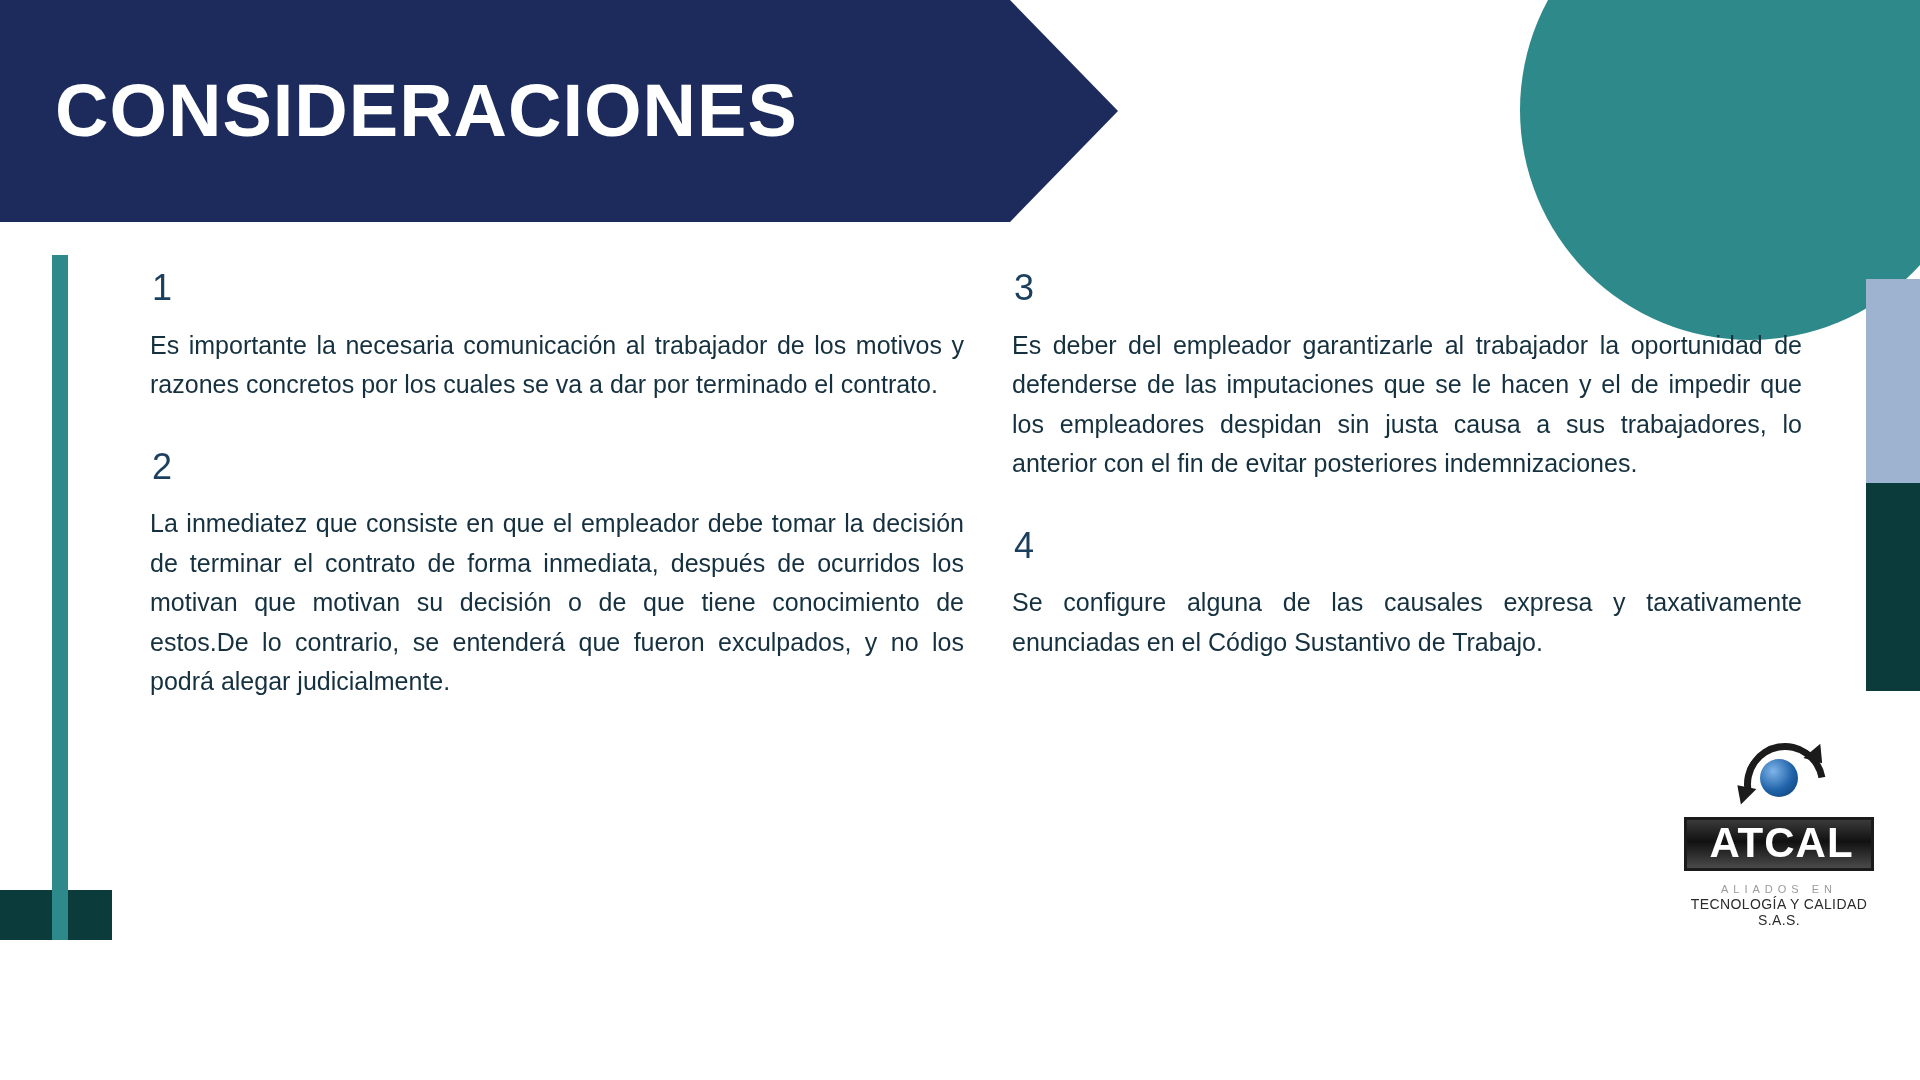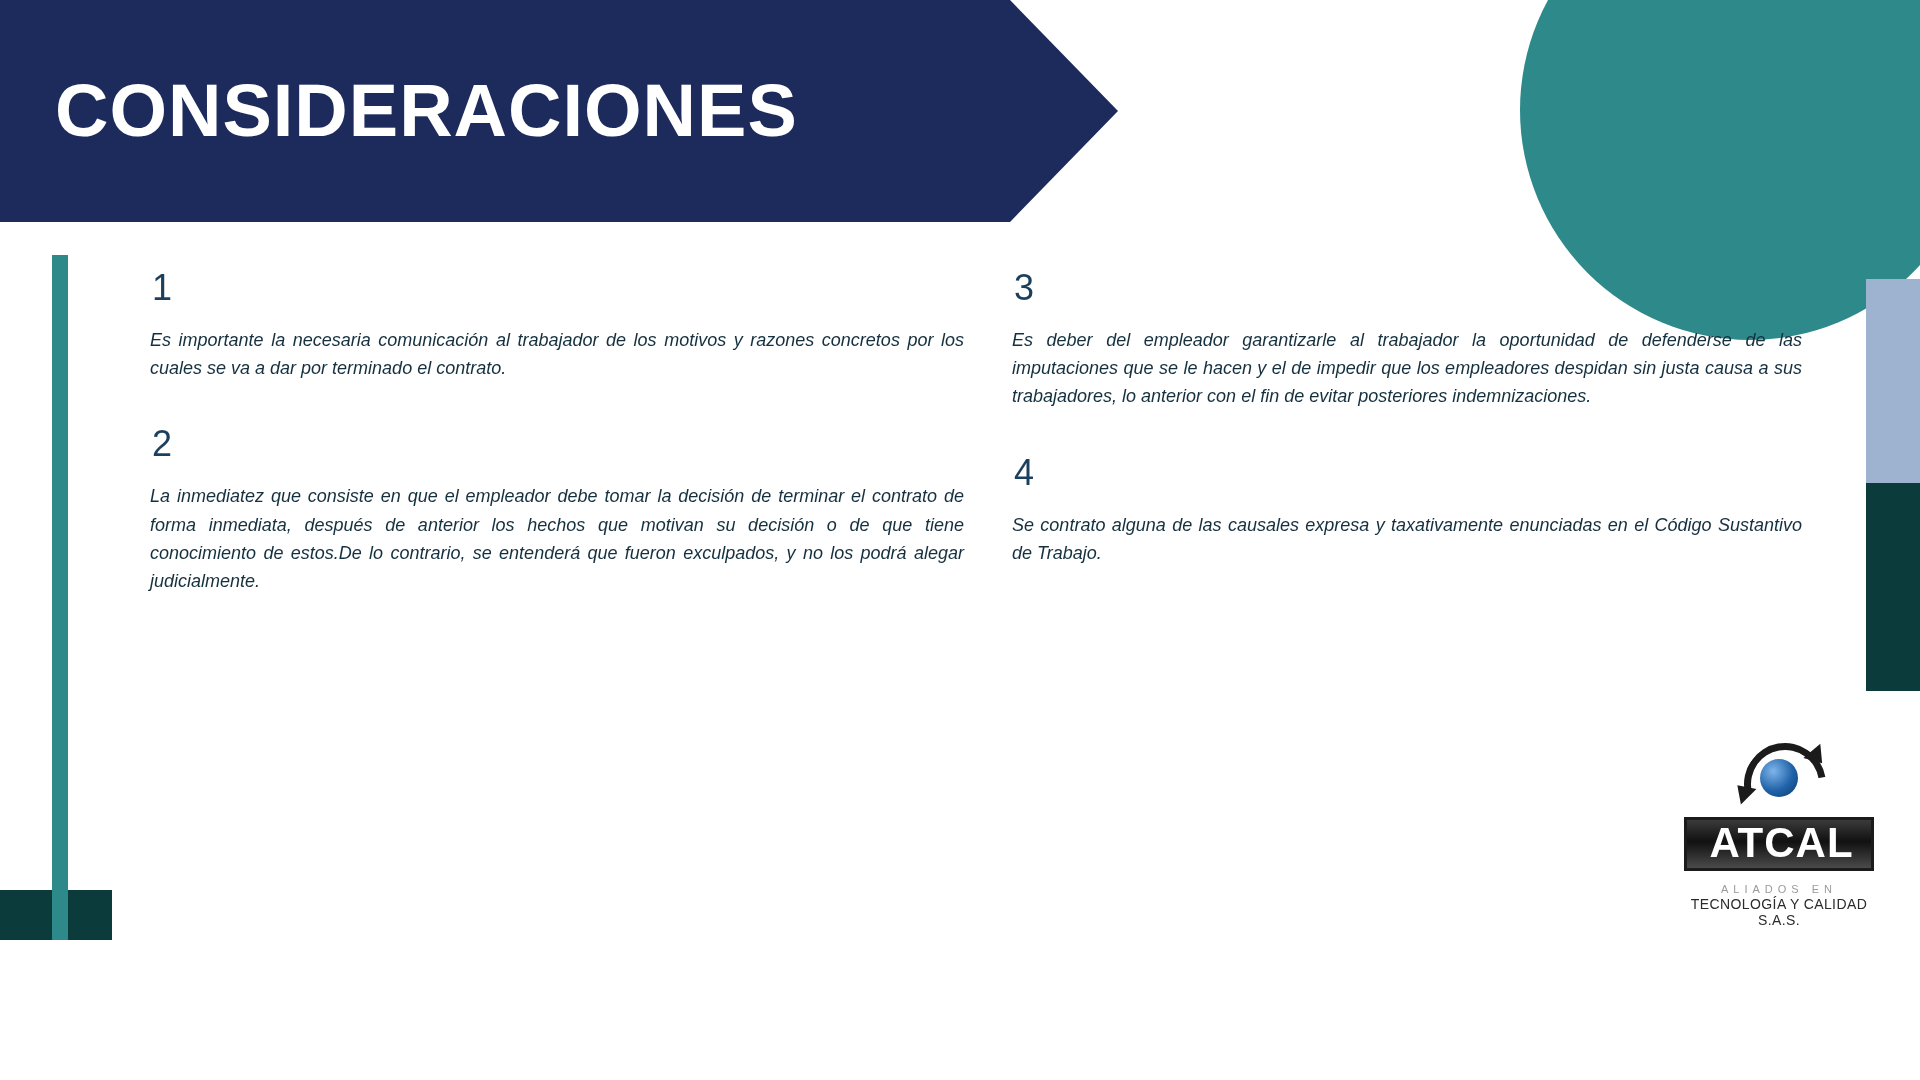--- a/index.html
+++ b/index.html
@@ -124,26 +124,25 @@
   .item-number {
     color: #1c3f5e;
     font-size: 36px;
     font-weight: normal;
     line-height: 1.1;
     margin: 0 0 18px 2px;
     font-family: "Liberation Sans", sans-serif;
   }
   .item-body {
     color: #15303f;
-    font-size: 18px;
+    font-size: 25px;
     line-height: 1.58;
     text-align: justify;
     margin: 0 0 42px 0;
     width: 810px;
-    font-style: italic;
   }
   .col-left .item-body {
     width: 814px;
   }
   .col-right .item-body {
     width: 790px;
   }
   .block-2 .item-number { margin-top: 8px; }
 
   
@@ -246,32 +245,32 @@
 
   <div class="columns">
 
     <div class="col col-left">
       <div class="block block-1">
         <div class="item-number">1</div>
         <p class="item-body">Es importante la necesaria comunicación al trabajador de los motivos y razones concretos por los cuales se va a dar por terminado el contrato.</p>
       </div>
       <div class="block block-2">
         <div class="item-number">2</div>
-        <p class="item-body">La inmediatez que consiste en que el empleador debe tomar la decisión de terminar el contrato de forma inmediata, después de anterior los hechos que motivan su decisión o de que tiene conocimiento de estos.De lo contrario, se entenderá que fueron exculpados, y no los podrá alegar judicialmente.</p>
+        <p class="item-body">La inmediatez que consiste en que el empleador debe tomar la decisión de terminar el contrato de forma inmediata, después de ocurridos los motivan que motivan su decisión o de que tiene conocimiento de estos.De lo contrario, se entenderá que fueron exculpados, y no los podrá alegar judicialmente.</p>
       </div>
     </div>
 
     <div class="col col-right">
       <div class="block block-3">
         <div class="item-number">3</div>
         <p class="item-body">Es deber del empleador  garantizarle al trabajador la oportunidad de defenderse de las imputaciones que se le hacen y el de impedir que los empleadores despidan sin justa causa a sus trabajadores, lo anterior con el fin de  evitar posteriores indemnizaciones.</p>
       </div>
       <div class="block block-4">
         <div class="item-number">4</div>
-        <p class="item-body">Se contrato alguna de las causales expresa  y taxativamente enunciadas en el Código Sustantivo de Trabajo.</p>
+        <p class="item-body">Se configure alguna de las causales expresa  y taxativamente enunciadas en el Código Sustantivo de Trabajo.</p>
       </div>
     </div>
 
   </div>
 
   <div class="logo">
     <div class="logo-eye">
       <div class="logo-ring"></div>
       <div class="logo-ball"></div>
       <div class="logo-arrow-l"></div>

